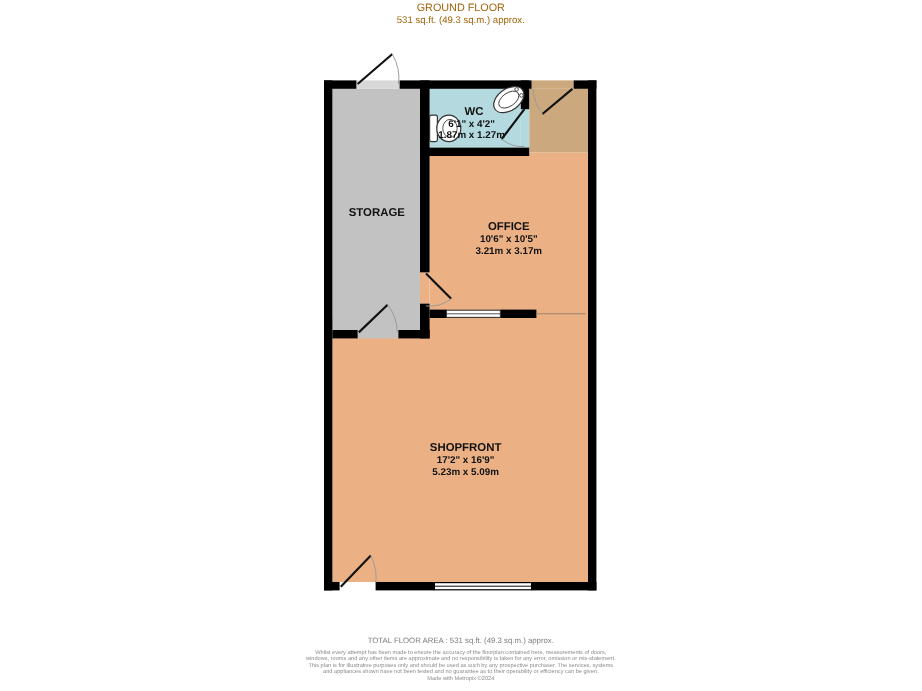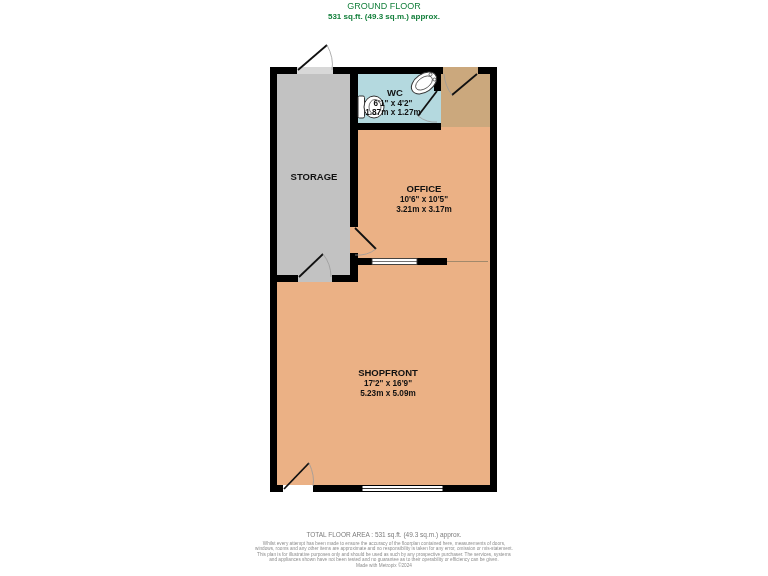--- a/index.html
+++ b/index.html
@@ -1,22 +1,22 @@
 <!DOCTYPE html>
 <html><head>
 <meta charset="utf-8">
 <style>
   html,body { margin:0; padding:0; background:#ffffff; }
   body {
     width:768px; height:576px; position:relative; overflow:hidden;
     font-family:"Liberation Sans", sans-serif;
   }
-  .header { position:absolute; top:1px; left:0; width:768px; text-align:center; color:#15803d; }
+  .header { position:absolute; top:1px; left:0; width:768px; text-align:center; color:#a16207; }
   .header-title { font-size:9px; }
-  .header-sub   { font-size:8px; margin-top:1px;font-weight:bold; }
+  .header-sub   { font-size:8px; margin-top:1px; }
 
   .plan-svg { position:absolute; left:0; top:0; }
 
   .room-name { font-family:"Liberation Sans", sans-serif; font-weight:bold; font-size:9.5px; fill:#111; text-anchor:middle; }
   .room-dims { font-family:"Liberation Sans", sans-serif; font-weight:bold; font-size:8.2px; fill:#111; text-anchor:middle; }
 
   .door-leaf { stroke:#111; stroke-width:1.8; }
   .door-arc  { stroke:#9a9a9a; stroke-width:0.8; fill:none; }
 
   .footer { position:absolute; top:531px; left:0; width:768px; text-align:center; }

